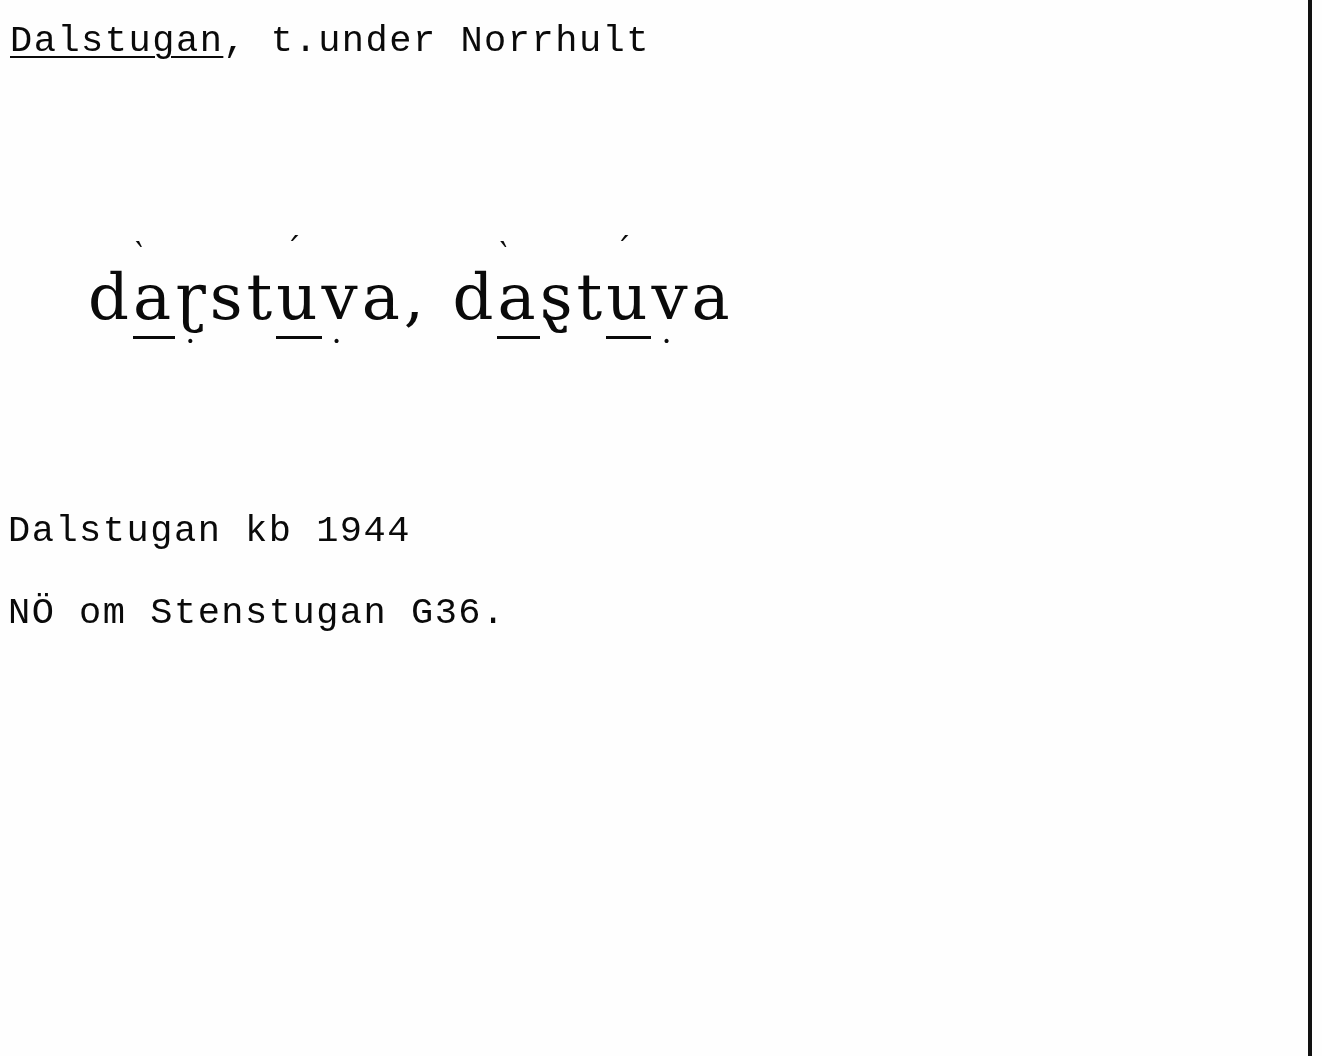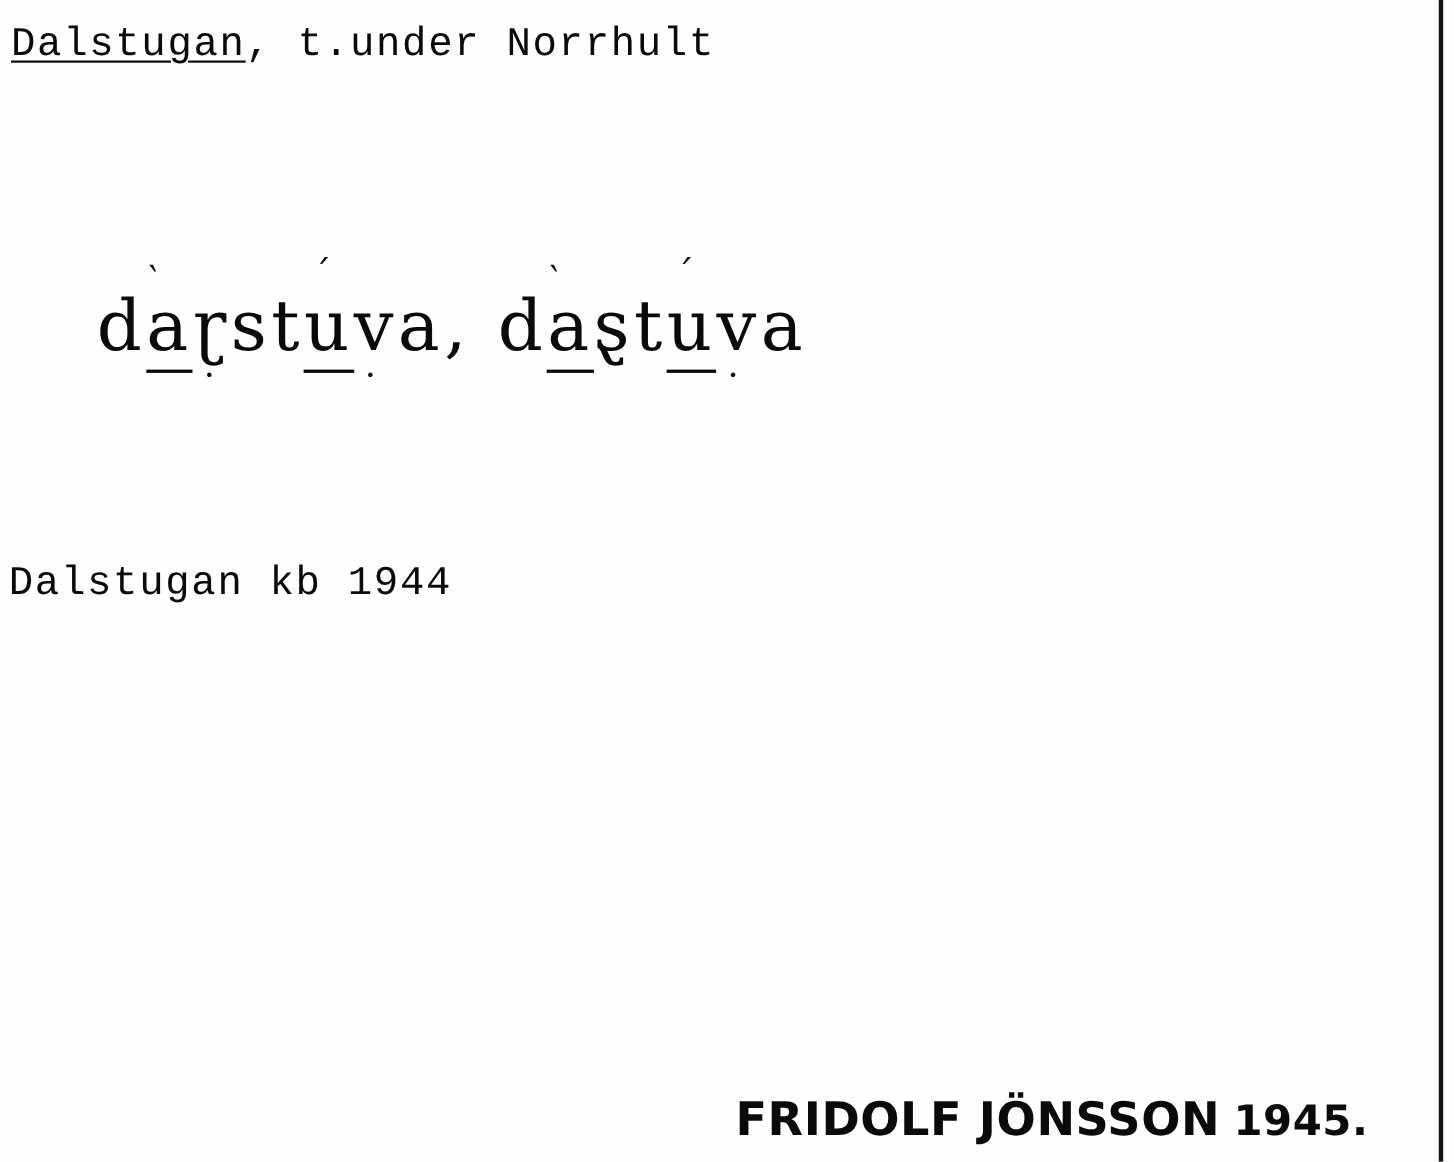--- a/index.html
+++ b/index.html
@@ -149,18 +149,16 @@
   <div class="phonetic">
     <span class="seg">
       <span>d</span><span class="seg uline grave">a</span><span class="seg dotunder">ɽ</span><span>st</span><span class="seg uline acute">u</span><span class="seg dotunder">v</span><span>a</span>
     </span><span>,</span>
     <span class="seg">
       <span>d</span><span class="seg uline grave">a</span><span class="seg">ȿ</span><span>t</span><span class="seg uline acute">u</span><span class="seg dotunder">v</span><span>a</span>
     </span>
   </div>
 
   <div class="note note-1">Dalstugan kb 1944</div>
+  <div class="note note-2">NÖ om Stenstugan G36.</div>
 
-  <div class="signature">
-    <span>FRIDOLF JÖNSSON</span><span class="year">1945.</span>
-  </div>
 
 </div>
 
 </body></html>

